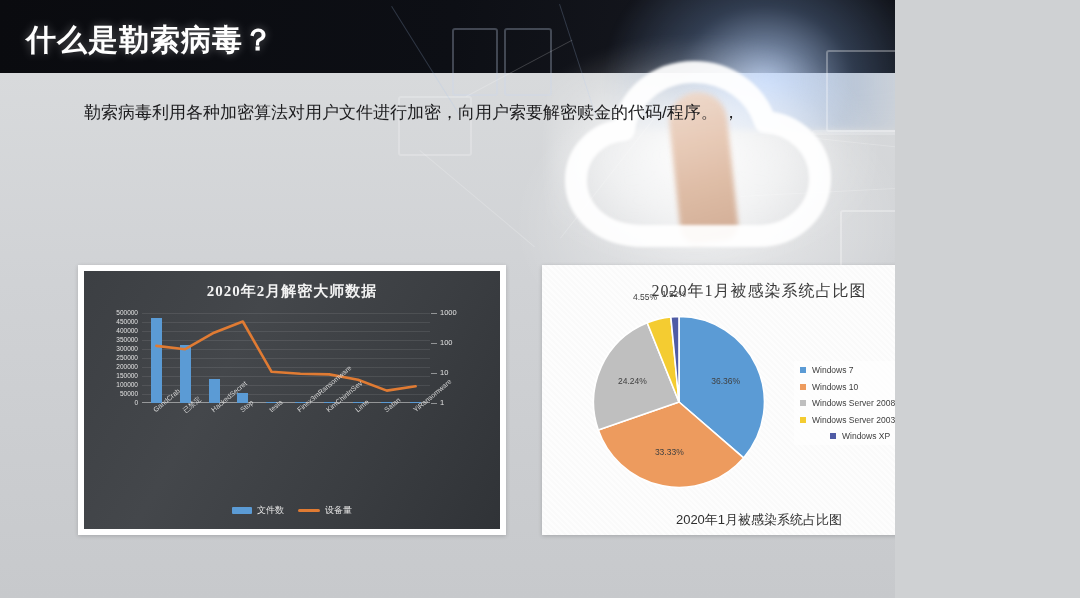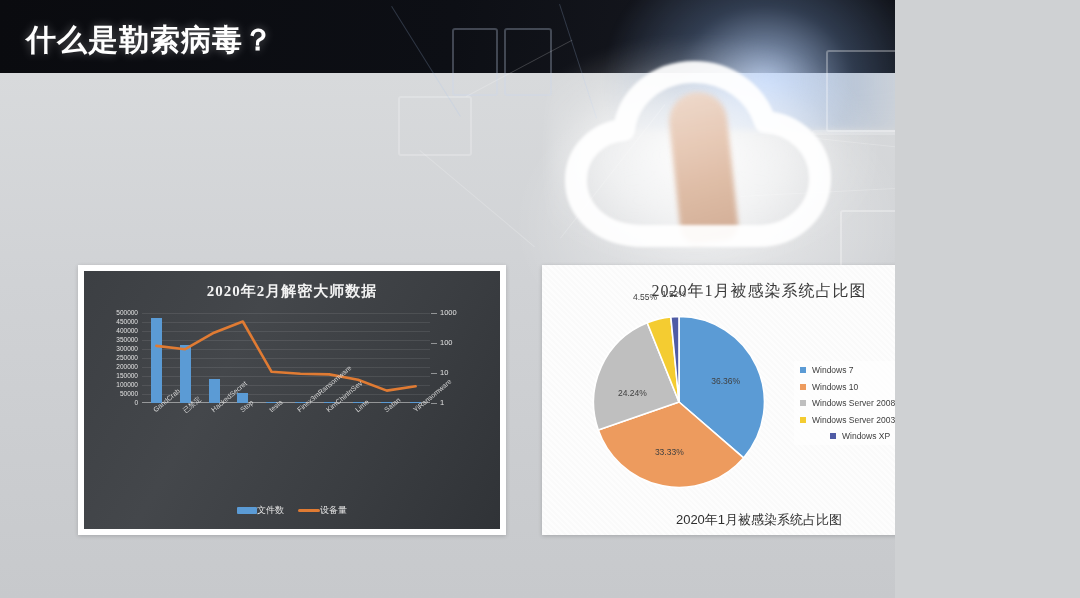--- a/index.html
+++ b/index.html
@@ -108,21 +108,21 @@
   .bar{position:absolute;bottom:0;background:linear-gradient(180deg,#6cadde 0%,#5b9bd5 100%);}
   .xlab{
     position:absolute;color:#d8d8d8;font-size:7px;white-space:nowrap;
     transform-origin:left top;transform:rotate(-40deg);
   }
   .legend-bar{
     position:absolute;left:0;right:0;bottom:12px;display:flex;
     justify-content:center;align-items:center;gap:14px;
     color:#e6e6e6;font-size:9px;
   }
-  .lg-item{display:flex;align-items:center;}
+  .lg-item{display:flex;align-items:center;gap:5px;}
   .lg-swatch-bar{width:20px;height:7px;background:#5b9bd5;border-radius:1px;}
   .lg-swatch-line{width:22px;height:3px;background:#e07b33;border-radius:2px;}
 
   
   .pie-chart{position:relative;width:100%;height:100%;
     background:
       repeating-linear-gradient(45deg,rgba(0,0,0,.012) 0 2px,rgba(0,0,0,0) 2px 4px),
       #fdfdfd;
     box-sizing:border-box;padding:8px;}
   .pie-title{
@@ -178,20 +178,21 @@
       <svg class="cloud-shape" viewBox="0 0 330 230">
         <path d="M96 196 C52 196 28 170 28 140 C28 112 50 92 76 90 C80 56 110 32 146 32
                  C180 32 208 53 217 82 C248 84 272 108 272 138 C272 170 246 196 210 196 Z" fill="none" stroke="#ffffff" stroke-width="22" stroke-linejoin="round" opacity="0.93"></path>
       </svg>
     </div>
   </div>
 
   <div class="title">什么是勒索病毒？</div>
 
   <div class="body-text">
+    <p class="para p3">勒索病毒利用各种加密算法对用户文件进行加密，向用户索要解密赎金的代码/程序。 ，</p>
   </div>
 
   <div class="panel" id="bar-panel">
     <div class="bar-chart">
       <div class="bar-title">2020年2月解密大师数据</div>
 
       <div class="plot" id="bar-plot">
         <div class="axis-base"></div>
       <div class="ytick" style="top: 90px;">0</div>
           <div class="grid-line" style="top: 81px;"></div>
@@ -267,21 +268,21 @@
       <div class="pie-holder" id="pie-holder">
         <svg class="pie-svg" id="pie-svg" viewBox="0 0 100 100">
             <path d="M 50 50 L 50.00 2.00 A 48 48 0 0 1 86.28 81.43 Z" fill="#5b9bd5" stroke="#ffffff" stroke-width="0.9"></path>
             <path d="M 50 50 L 86.28 81.43 A 48 48 0 0 1 4.65 65.72 Z" fill="#ed9b5e" stroke="#ffffff" stroke-width="0.9"></path>
             <path d="M 50 50 L 4.65 65.72 A 48 48 0 0 1 32.13 5.45 Z" fill="#bfbfbf" stroke="#ffffff" stroke-width="0.9"></path>
             <path d="M 50 50 L 32.13 5.45 A 48 48 0 0 1 45.42 2.22 Z" fill="#f4cc31" stroke="#ffffff" stroke-width="0.9"></path>
             <path d="M 50 50 L 45.42 2.22 A 48 48 0 0 1 50.00 2.00 Z" fill="#4f5ba5" stroke="#ffffff" stroke-width="0.9"></path>
           </svg>
       <div class="pie-lbl" style="left: 135.629px; top: 67.6988px; transform: translate(-50%, -50%);">36.36%</div>
           <div class="pie-lbl" style="left: 79.315px; top: 139.341px; transform: translate(-50%, -50%);">33.33%</div>
-          <div class="pie-lbl" style="left: 42.3577px; top: 67.7281px; transform: translate(-50%, -50%); margin-top: 12px;">24.24%</div>
+          <div class="pie-lbl" style="left: 42.3577px; top: 67.7281px; transform: translate(-50%, -50%);">24.24%</div>
           <div class="pie-lbl" style="left: 55px; top: -15.6084px; transform: translate(-50%, -50%);">4.55%</div>
           <div class="pie-lbl" style="left: 83.8612px; top: -18.5317px; transform: translate(-50%, -50%);">1.52%</div>
         </div>
 
       <div class="pie-legend" id="pie-legend">
           <div class="lgrow">
             <span class="lgsq" style="background: rgb(91, 155, 213);"></span>
             <span>Windows 7</span>
           </div>
           <div class="lgrow">

